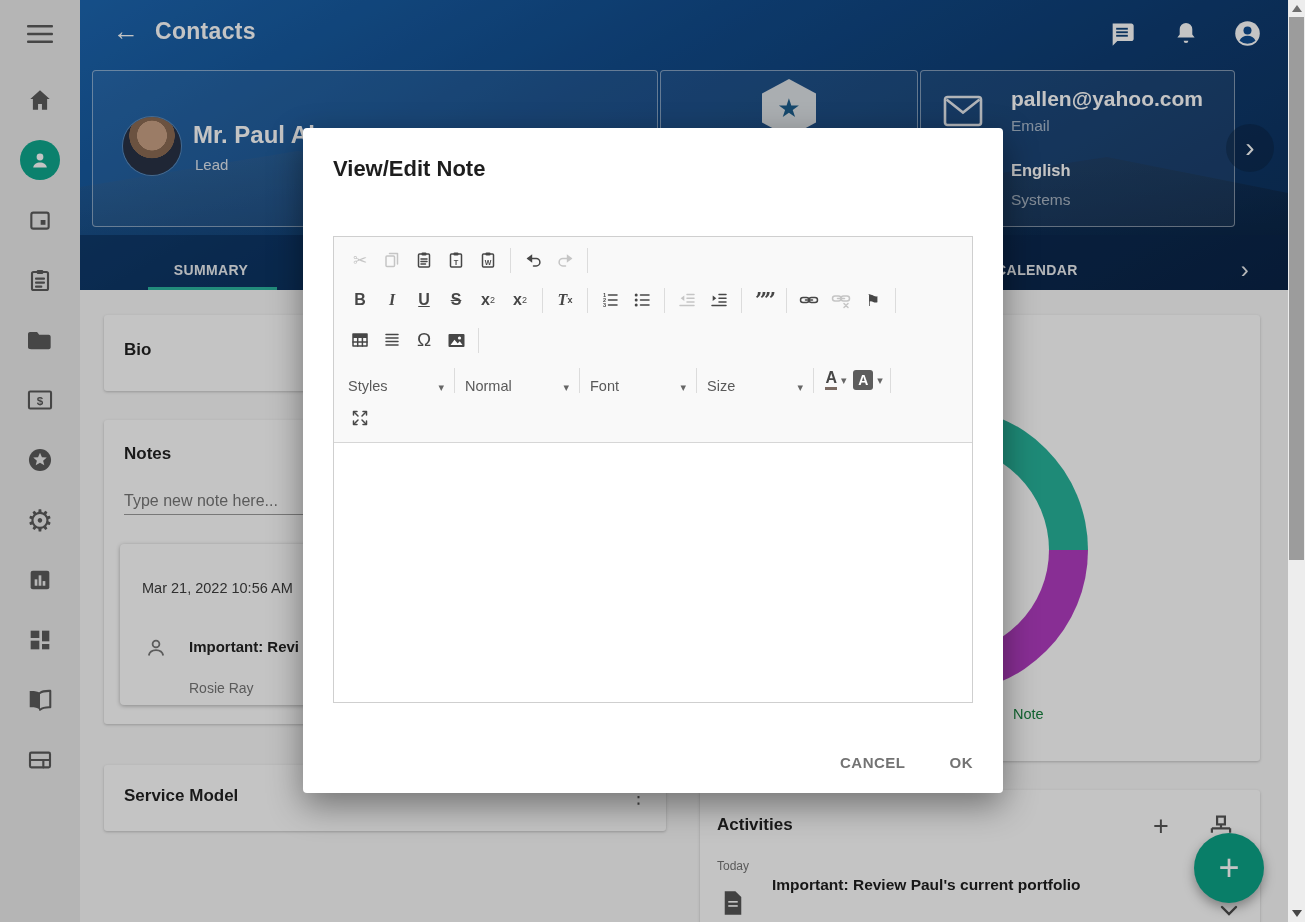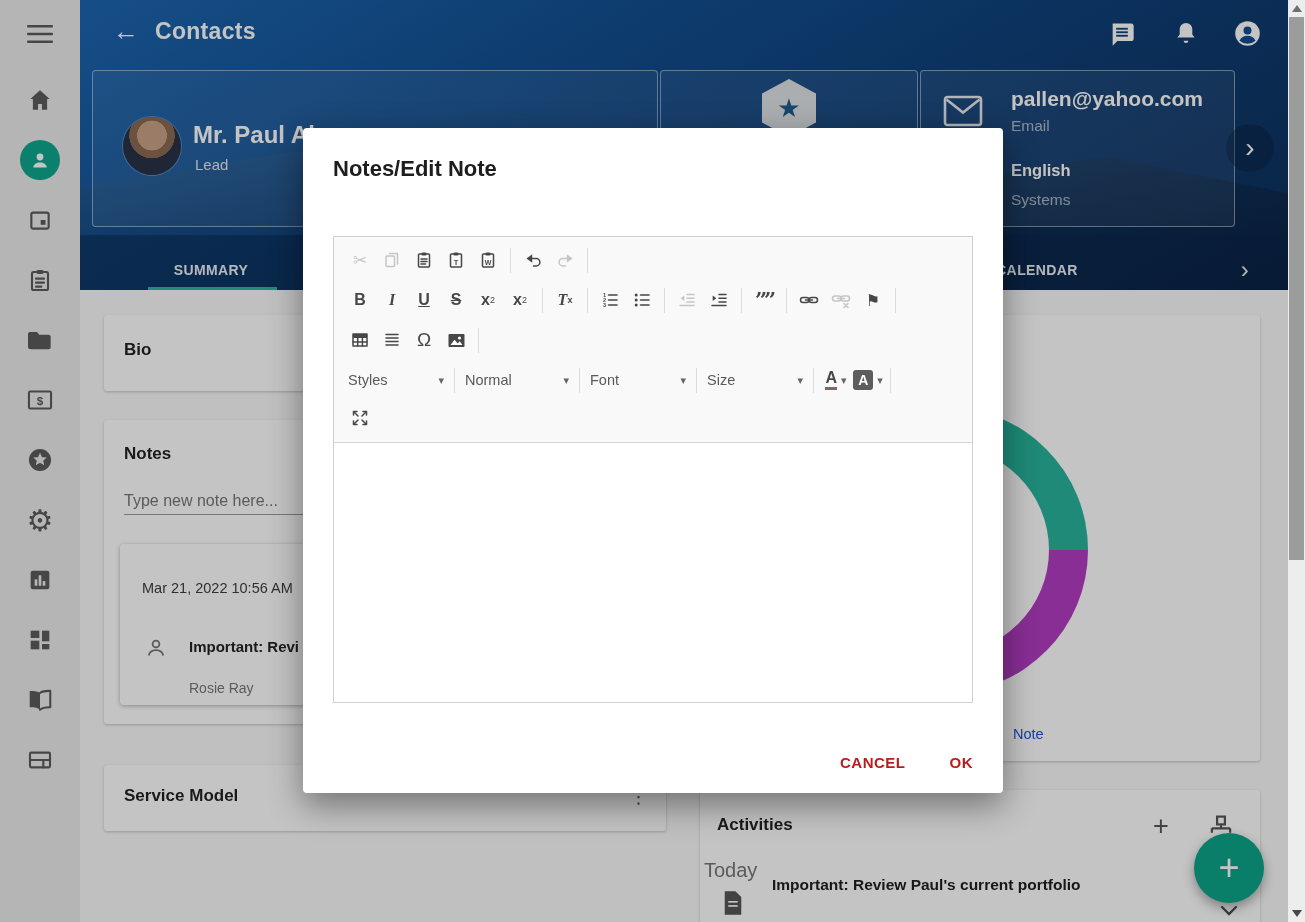--- a/index.html
+++ b/index.html
@@ -65,31 +65,31 @@
   .tb-row{display:flex;align-items:center;height:40px}
   .tbtn{min-width:30px;height:28px;display:inline-flex;align-items:center;justify-content:center;
         margin:0 1px;color:#474747;font-size:15px;border-radius:2px;cursor:pointer}
   .tbtn b{font-size:16px}
   .sep{width:1px;height:25px;background:#dcdcdc;margin:0 6px}
   .ic{stroke:#474747;fill:none;stroke-width:1.5;stroke-linecap:round;stroke-linejoin:round}
   .icf{fill:#474747}
   .dis{color:#c5c5c5 !important;cursor:default}
   .dis .ic{stroke:#c5c5c5}
   .dis .icf{fill:#c5c5c5}
-  .dd{display:inline-flex;align-items:center;justify-content:space-between;color:#595959;font-size:14.5px;
+  .dd{display:inline-flex;align-items:flex-end;justify-content:space-between;color:#595959;font-size:14.5px;
       padding:0 4px;cursor:pointer;height:28px}
   .caret{font-size:11px;color:#666;margin-left:8px}
   .colorA{font-weight:bold;font-size:16px;color:#474747;border-bottom:3px solid #7a6a62;line-height:1;padding-bottom:1px}
   .bgA{width:20px;height:20px;border-radius:3px;background:#5d5d5d;color:#fff;font-weight:bold;font-size:14px;
        display:flex;align-items:center;justify-content:center}
   .edit-area{padding:17px 20px;font-size:16.5px;line-height:1.45;color:#2e2e2e}
   .edit-area .lead{font-style:italic}
   .edit-area a{color:#2122dc;text-decoration:none;cursor:pointer}
   .mfooter{position:absolute;right:30px;bottom:22px;display:flex;gap:44px}
-  .dlg-btn{font-size:15px;font-weight:bold;letter-spacing:.5px;color:#b91c1c;cursor:pointer}
+  .dlg-btn{font-size:15px;font-weight:bold;letter-spacing:.5px;color:#737373;cursor:pointer}
   .quote-glyph{font-family:"DejaVu Serif",serif;font-size:21px;letter-spacing:-3px;line-height:.6;font-weight:bold}
 </style>
 </head>
 <body>
 
 <div class="abs sidebar">
   <div class="si" style="top:10px">
     <svg width="26" height="20" viewBox="0 0 26 20">
         <g class="s-if">
           <rect y="1" width="26" height="2.6" rx="1"></rect>
@@ -265,33 +265,33 @@
 
 <div class="card" style="left:104px;top:765px;width:562px;height:66px">
   <div class="abs card-title" style="left:20px;top:21px">Service Model</div>
   <div class="abs kebab" style="left:525px;top:20px">⋮</div>
 </div>
 
 <div class="card" style="left:700px;top:315px;width:560px;height:446px">
   <div class="donut" style="left: 102px; top: 92px; width: 286px; height: 286px; background: conic-gradient(from -90deg, rgb(38, 179, 154) 0%, rgb(38, 179, 154) 50%, rgb(177, 58, 192) 50%, rgb(177, 58, 192) 100%);">
     <div class="hole"></div>
   </div>
-  <div class="abs" style="left:313px;top:411px;font-size:14.5px;color:#1d4ed8">Note</div>
+  <div class="abs" style="left:313px;top:391px;font-size:14.5px;color:#15803d">Note</div>
 </div>
 
 <div class="card" style="left:700px;top:790px;width:560px;height:160px">
   <div class="abs card-title" style="left:17px;top:25px">Activities</div>
   <div class="abs" style="left:447px;top:22px;width:28px;height:28px;display:flex;align-items:center;justify-content:center;font-size:27px;color:#555;font-weight:normal">+</div>
   <div class="abs" style="left:508px;top:24px">
     <svg width="26" height="26" viewBox="0 0 20 20">
         <rect x="7" y="2" width="6" height="6" fill="none" stroke="#555" stroke-width="1.7"></rect>
         <path d="M10 8v3M3 11h14M3 11v3.5M17 11v3.5" fill="none" stroke="#555" stroke-width="1.7"></path>
       </svg>
   </div>
-  <div class="abs muted" style="left:4px;top:69px;font-size:20px">Today</div>
+  <div class="abs muted" style="left:17px;top:69px;font-size:12px">Today</div>
   <div class="abs" style="left:22px;top:100px">
     <svg width="22" height="26" viewBox="0 0 18 22">
         <path fill="#555" d="M2 1h9l5 5v15H2z"></path>
         <g stroke="#fff" stroke-width="1.4">
           <line x1="5" y1="10" x2="13" y2="10"></line>
           <line x1="5" y1="13.5" x2="13" y2="13.5"></line>
         </g>
       </svg>
   </div>
   <div class="abs" style="left:72px;top:86px;font-size:15.5px;font-weight:bold;color:#1c1c1c">Important: Review Paul's current portfolio</div>
@@ -302,21 +302,21 @@
 </div>
 <div class="abs" style="left:1220px;top:903px">
   <svg width="18" height="12" viewBox="0 0 18 12">
       <path d="M2 2l7 7 7-7" fill="none" stroke="#474747" stroke-width="2.4" stroke-linecap="round"></path>
     </svg>
 </div>
 
 <div class="abs overlay"></div>
 
 <div class="abs modal">
-  <div class="abs modal-title" style="left:30px;top:28px">Notes/Edit Note</div>
+  <div class="abs modal-title" style="left:30px;top:28px">View/Edit Note</div>
 
   <div class="editor">
     <div class="toolbar">
 
       <div class="tb-row">
         <div class="tbtn dis" style="font-size:17px">✂</div>
         <div class="tbtn dis">
           <svg width="18" height="18" viewBox="0 0 18 18">
               <rect class="ic" x="3" y="5" width="8.5" height="10.5" rx="1"></rect>
               <path class="ic" d="M6.5 2.5h8v10.5"></path>

